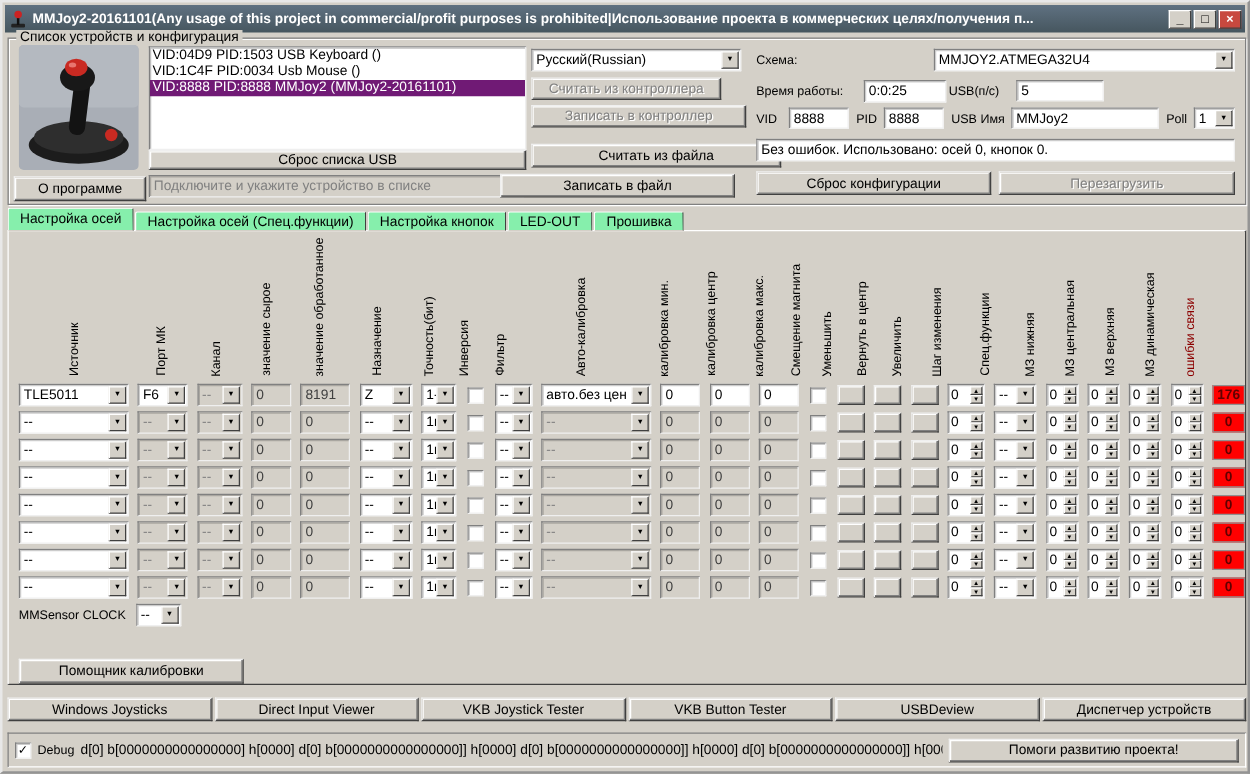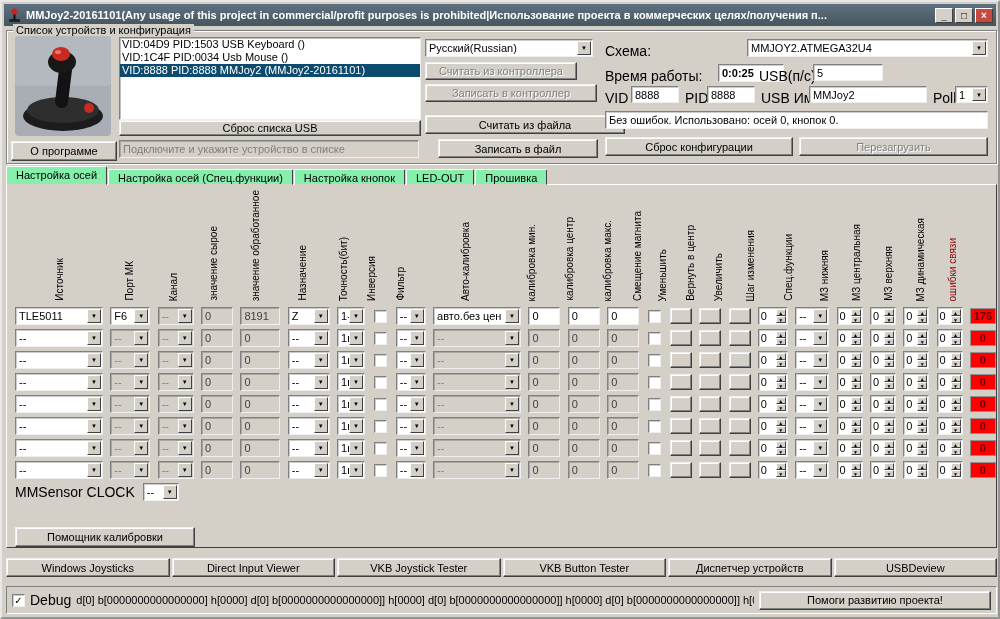--- a/index.html
+++ b/index.html
@@ -90,48 +90,48 @@
   .smallbtn {
     height: 16px; background: #d4d0c8;
     border: 1px solid; border-color: #efefef #404040 #404040 #efefef;
     box-shadow: inset -1px -1px 0 #808080, inset 1px 1px 0 #fff; cursor: pointer;
   }
   .errcell {
     height: 16px; background: #ff0000; color: #600000; font-weight: bold;
     font-size: 11px; line-height: 14px; text-align: center;
     border: 1px solid #909090;
   }
-  .lbl { font-size: 14px; white-space: nowrap; }
+  .lbl { font-size: 10px; white-space: nowrap; }
   
   .group {
     position: absolute; left: 4px; top: 28px; width: 991px; height: 134px;
     border: 1px solid #808080;
     box-shadow: inset 1px 1px 0 #fff, 1px 1px 0 #fff;
   }
   .group-legend {
     position: absolute; top: -7px; left: 6px; background: #d4d0c8;
     padding: 0 3px; font-size: 11px;
   }
   .g-abs { position: absolute; }
   .g-joystick { left: 8px; top: 5px; width: 96px; height: 100px; }
   .g-about { left: 4px; top: 110px; width: 106px; height: 20px; text-align: right; }
   .g-list { left: 112px; top: 6px; width: 302px; height: 83px; background: #fff; overflow: hidden; }
   .list-item { font-size: 11px; height: 13px; line-height: 13px; padding: 0 2px; white-space: nowrap; cursor: pointer; }
-  .list-item.selected { background: #0c4a6e; color: #fff; }
+  .list-item.selected { background: #701a75; color: #fff; }
   .g-resetusb { left: 112px; top: 89px; width: 302px; height: 16px; }
   .g-hint { left: 112px; top: 109px; width: 300px; height: 18px; }
   .g-lang { left: 418px; top: 8px; width: 168px; }
   .g-readctrl { left: 418px; top: 31px; width: 152px; height: 18px; }
   .g-writectrl { left: 418px; top: 53px; width: 172px; height: 18px; }
   .g-readfile { left: 418px; top: 84px; width: 200px; height: 19px; }
-  .g-writefile { left: 431px; top: 108px; width: 160px; height: 19px; }
+  .g-writefile { left: 393px; top: 108px; width: 188px; height: 19px; }
   .g-schemelbl { left: 598px; top: 12px; }
   .g-scheme { left: 740px; top: 8px; width: 241px; }
   .g-uptimelbl { left: 598px; top: 37px; }
-  .g-uptime { left: 711px; top: 33px; width: 66px; height: 18px; font-weight: bold; }
+  .g-uptime { left: 684px; top: 33px; width: 66px; height: 18px; }
   .g-usbpslbl { left: 752px; top: 37px; }
   .g-usbps { left: 806px; top: 33px; width: 70px; height: 17px; }
   .g-vidlbl { left: 598px; top: 59px; }
   .g-vid { left: 624px; top: 55px; width: 48px; height: 17px; }
   .g-pidlbl { left: 678px; top: 59px; }
   .g-pid { left: 700px; top: 55px; width: 48px; height: 17px; }
   .g-usbnamelbl { left: 754px; top: 59px; }
   .g-usbname { left: 802px; top: 55px; width: 118px; height: 17px; }
   .g-polllbl { left: 926px; top: 59px; }
   .g-poll { left: 948px; top: 55px; width: 33px; height: 17px; }
@@ -1030,22 +1030,22 @@
       </div>
     </div>
     <div class="btn helperbtn">Помощник калибровки</div>
   </div>
 
   <div class="toolsrow">
       <div class="btn">Windows Joysticks</div>
       <div class="btn">Direct Input Viewer</div>
       <div class="btn">VKB Joystick Tester</div>
       <div class="btn">VKB Button Tester</div>
+      <div class="btn">USBDeview</div>
       <div class="btn">Диспетчер устройств</div>
-      <div class="btn">USBDeview</div>
     </div>
 
   <div class="statusbar">
     <span class="check" id="debug-check">✓</span>
     <span class="lbl">Debug</span>
     <span class="debugtext">d[0] b[0000000000000000] h[0000]    d[0] b[0000000000000000]] h[0000]    d[0] b[0000000000000000]] h[0000]    d[0] b[0000000000000000]] h[0000</span>
     <div class="btn donatebtn">Помоги развитию проекта!</div>
   </div>
 
 </div>

